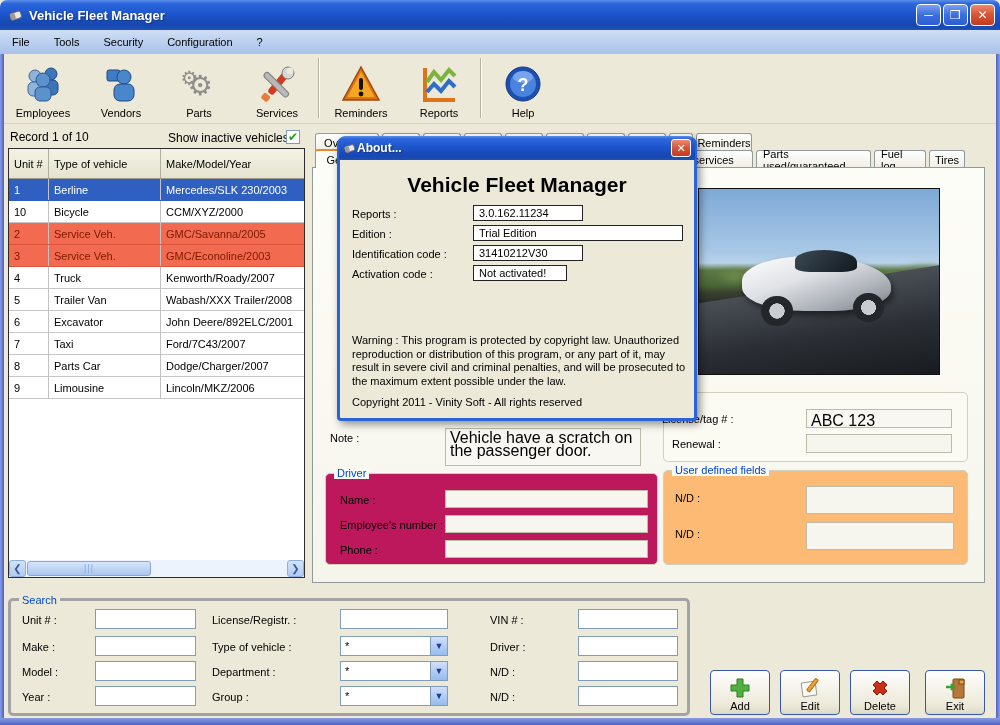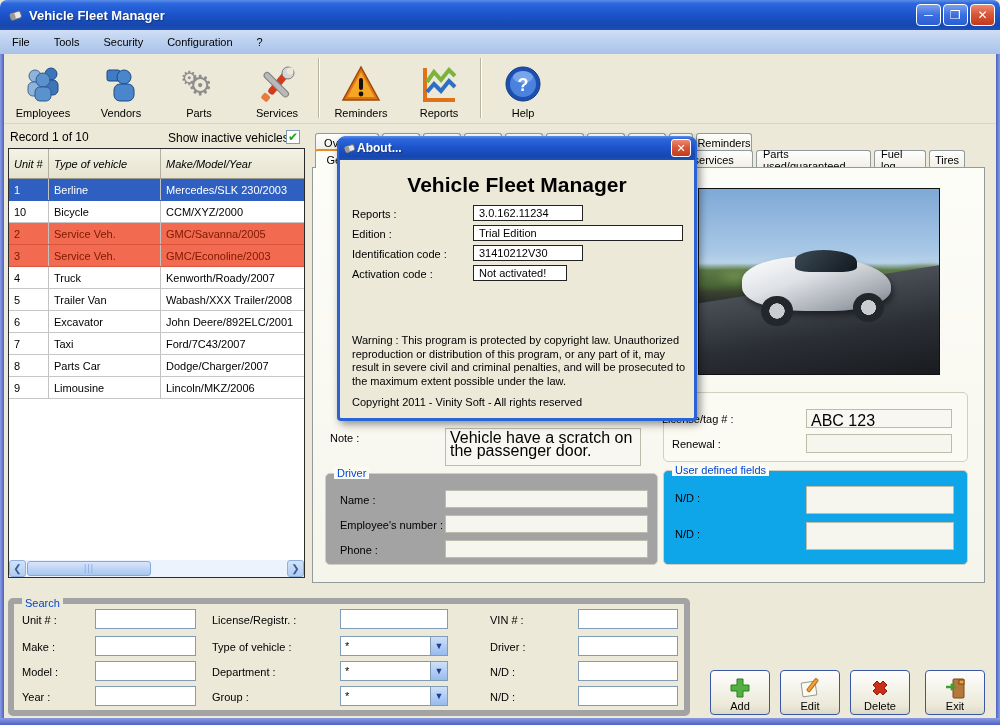--- a/index.html
+++ b/index.html
@@ -40,21 +40,21 @@
   
   .rec-label { position:absolute; left:10px; top:130px; font-size:12px; }
   .chk-label { position:absolute; left:168px; top:131px; font-size:12px; }
   .chkbox { position:absolute; left:286px; top:130px; width:14px; height:14px; background:#fff;
     border:1px solid #7f9db9; display:flex; align-items:center; justify-content:center;
     color:#21a121; font-weight:bold; font-size:12px; line-height:1; }
 
   .vtable { position:absolute; left:8px; top:148px; width:297px; height:430px; background:#fff;
     border:1px solid #2b2b2b; }
   .vhead { display:flex; height:30px; background:linear-gradient(180deg,#f4f2e4,#e6e3d0); border-bottom:1px solid #9c9a8a; }
-  .vhead .hc { padding:2px 5px; font-size:11px; border-right:1px solid #b3b0a0; display:flex; align-items:center;font-style:italic; }
+  .vhead .hc { padding:2px 5px; font-size:11px; border-right:1px solid #b3b0a0; display:flex; align-items:center; }
   .vrow { display:flex; height:22px; border-bottom:1px solid #c6c6c6; }
   .vrow .c { padding:0 5px; display:flex; align-items:center; border-right:1px solid #c2c2c2; overflow:hidden; white-space:nowrap; }
   .c0 { width:40px; } .c1 { width:112px; } .c2 { width:143px; border-right:none !important; }
   .vrow.sel { background:#2f5fc0; color:#fff; border-bottom-color:#2f5fc0; }
   .vrow.inactive { background:#f26a50; color:#7c1800; border-bottom-color:#d95540; }
   .hscroll { position:absolute; left:0; bottom:0; width:295px; height:17px; background:#edf3fd; display:flex; }
   .sarrow { width:17px; height:17px; background:linear-gradient(180deg,#d3e3f9,#b0ccf2); border:1px solid #8fb0dd;
     border-radius:3px; color:#3b5a9b; font-weight:bold; font-size:10px; display:flex; align-items:center; justify-content:center; }
   .sarrow.right { margin-left:auto; }
   .sthumb { position:absolute; left:18px; top:1px; width:124px; height:15px; border:1px solid #86a7dc; border-radius:3px;
@@ -113,21 +113,21 @@
     font-size:11px; padding:1px 5px; }
   .register { position:absolute; left:15px; top:158px; width:327px; height:30px;
     border:1px solid #3a57a6; border-radius:4px; background:linear-gradient(180deg,#fefefe,#ece9d8 85%,#dcd8c8);
     box-shadow:inset 0 0 0 2px #aec7ee; font-weight:bold; font-size:12px;
     display:flex; align-items:center; justify-content:center; }
   .dwarning { position:absolute; left:12px; top:197px; width:336px; font-size:11px; line-height:13.5px; }
   .dcopy { position:absolute; left:12px; top:259px; font-size:11px; }
 
   
   .search-box { position:absolute; left:8px; top:598px; width:682px; height:118px;
-    border:6px solid #a3a3a3; border-radius:5px; background:#ece9d8; }
+    border:3px solid #a3a3a3; border-radius:5px; background:#ece9d8; }
   .search-box .gtitle { background:#ece9d8; }
   .xp-input { position:absolute; height:20px; background:#fff; border:1px solid #7f9db9; font-size:11px; padding:0 3px;
     font-family:"Liberation Sans","DejaVu Sans",sans-serif; }
   .xp-select { position:absolute; height:20px; background:#fff; border:1px solid #7f9db9; display:flex; align-items:center; }
   .xp-select .val { flex:1; padding:0 4px; }
   .xp-select .arrow { width:17px; height:18px; background:linear-gradient(180deg,#cfe0f8,#98bbee);
     border-left:1px solid #7f9db9; color:#1c3f94; font-size:9px; display:flex; align-items:center; justify-content:center; }
 
   
   .action { position:absolute; top:670px; width:60px; height:45px; border:1px solid #3a57a6; border-radius:4px;
@@ -334,37 +334,37 @@
     <div class="road"></div>
     <div class="car-body"></div>
     <div class="car-glass"></div>
     <div class="wheel w1"></div>
       <div class="wheel w2"></div>
   </div>
 
   <span class="flabel" style="left:330px; top:432px;">Note :</span>
   <div class="ro-input" style="left:445px; top:428px; width:196px; height:38px; line-height:13px;">Vehicle have a scratch on the passenger door.</div>
 
-  <div class="groupbox" style="left:325px; top:473px; width:333px; height:92px; background:#a3a3a3;">
+  <div class="groupbox" style="left:325px; top:473px; width:333px; height:92px; background:#be185d;">
     <span class="gtitle">Driver</span>
   </div>
   <span class="flabel" style="left:340px; top:494px;">Name :</span>
   <div class="dis-input" style="left:445px; top:490px; width:203px; height:18px;"></div>
   <span class="flabel" style="left:340px; top:519px;">Employee's number :</span>
   <div class="dis-input" style="left:445px; top:515px; width:203px; height:18px;"></div>
   <span class="flabel" style="left:340px; top:544px;">Phone :</span>
   <div class="dis-input" style="left:445px; top:540px; width:203px; height:18px;"></div>
 
   <div class="groupbox" style="left:663px; top:392px; width:305px; height:70px; background:#fbfaf3;"></div>
   <span class="flabel" style="left:662px; top:413px;">License/tag # :</span>
   <div class="ro-input" style="left:806px; top:409px; width:146px; height:19px;">ABC 123</div>
   <span class="flabel" style="left:672px; top:438px;">Renewal :</span>
   <div class="dis-input" style="left:806px; top:434px; width:146px; height:19px;"></div>
 
-  <div class="groupbox" style="left:663px; top:470px; width:305px; height:95px; background:#0ea5e9;">
+  <div class="groupbox" style="left:663px; top:470px; width:305px; height:95px; background:#fdba74;">
     <span class="gtitle">User defined fields</span>
   </div>
   <span class="flabel" style="left:675px; top:492px;">N/D :</span>
   <div class="dis-input" style="left:806px; top:486px; width:148px; height:28px;"></div>
   <span class="flabel" style="left:675px; top:528px;">N/D :</span>
   <div class="dis-input" style="left:806px; top:522px; width:148px; height:28px;"></div>
 
   <div class="search-box">
     <span class="gtitle">Search</span>
   </div>

